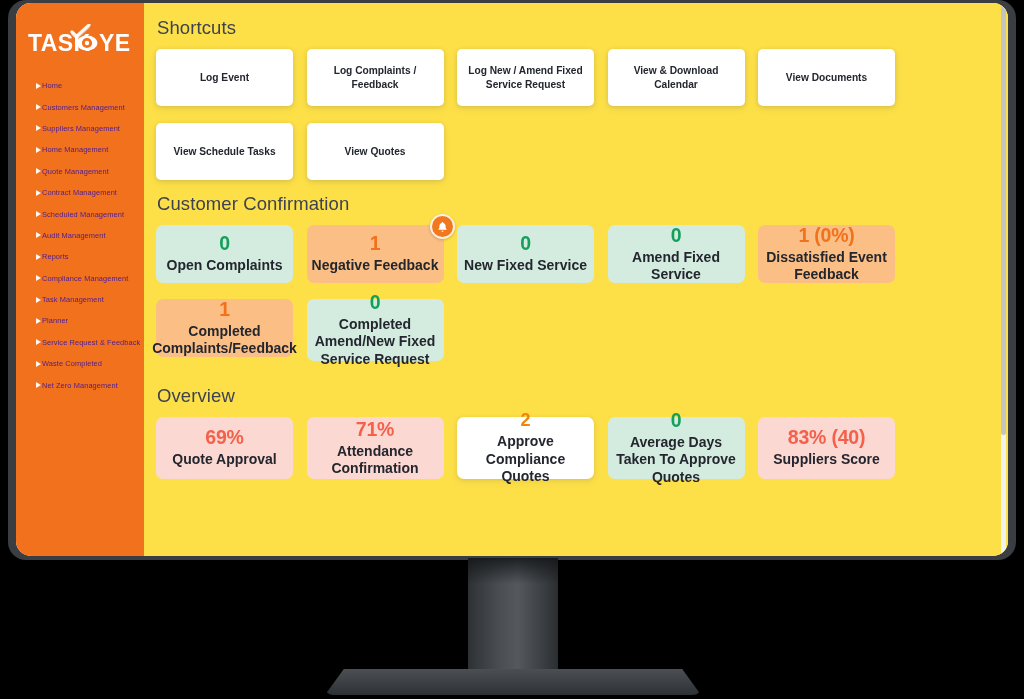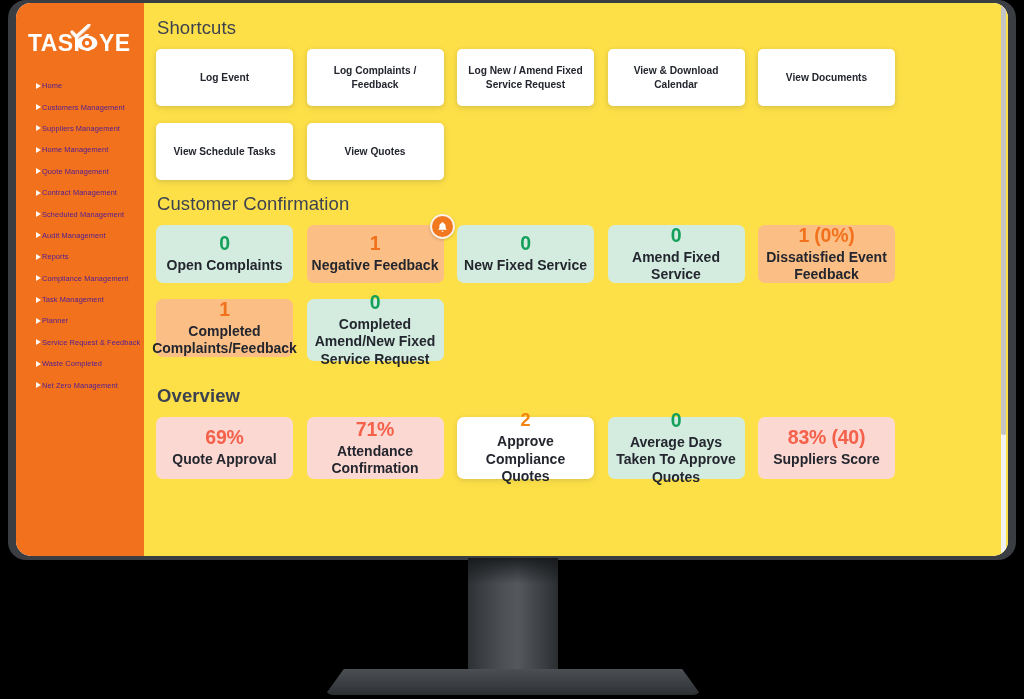--- a/index.html
+++ b/index.html
@@ -71,21 +71,21 @@
   
   #content {
     flex: 1 1 auto; background: #fde047; height: 100%;
     padding: 10px 14px 0 12px;
     overflow: hidden; position: relative;
   }
   .section-title {
     font-size: 18.5px; color: #3d4250; font-weight: 400;
     letter-spacing: .1px; margin: 4px 0 10px 1px;
   }
-  #overview-title { margin-top: 16px; font-weight: bold; }
+  #overview-title { margin-top: 16px; }
 
   .card-grid { display: flex; flex-wrap: wrap; gap: 8px; }
 
   
   .shortcut {
     width: 137px; height: 57px; margin: 0 5.5px 9px 0;
     background: #ffffff; border-radius: 5px;
     box-shadow: 0 1px 4px rgba(60,64,80,.16), 0 3px 9px rgba(60,64,80,.07);
     display: flex; align-items: center; justify-content: center;
     text-align: center; padding: 2px 8px;

